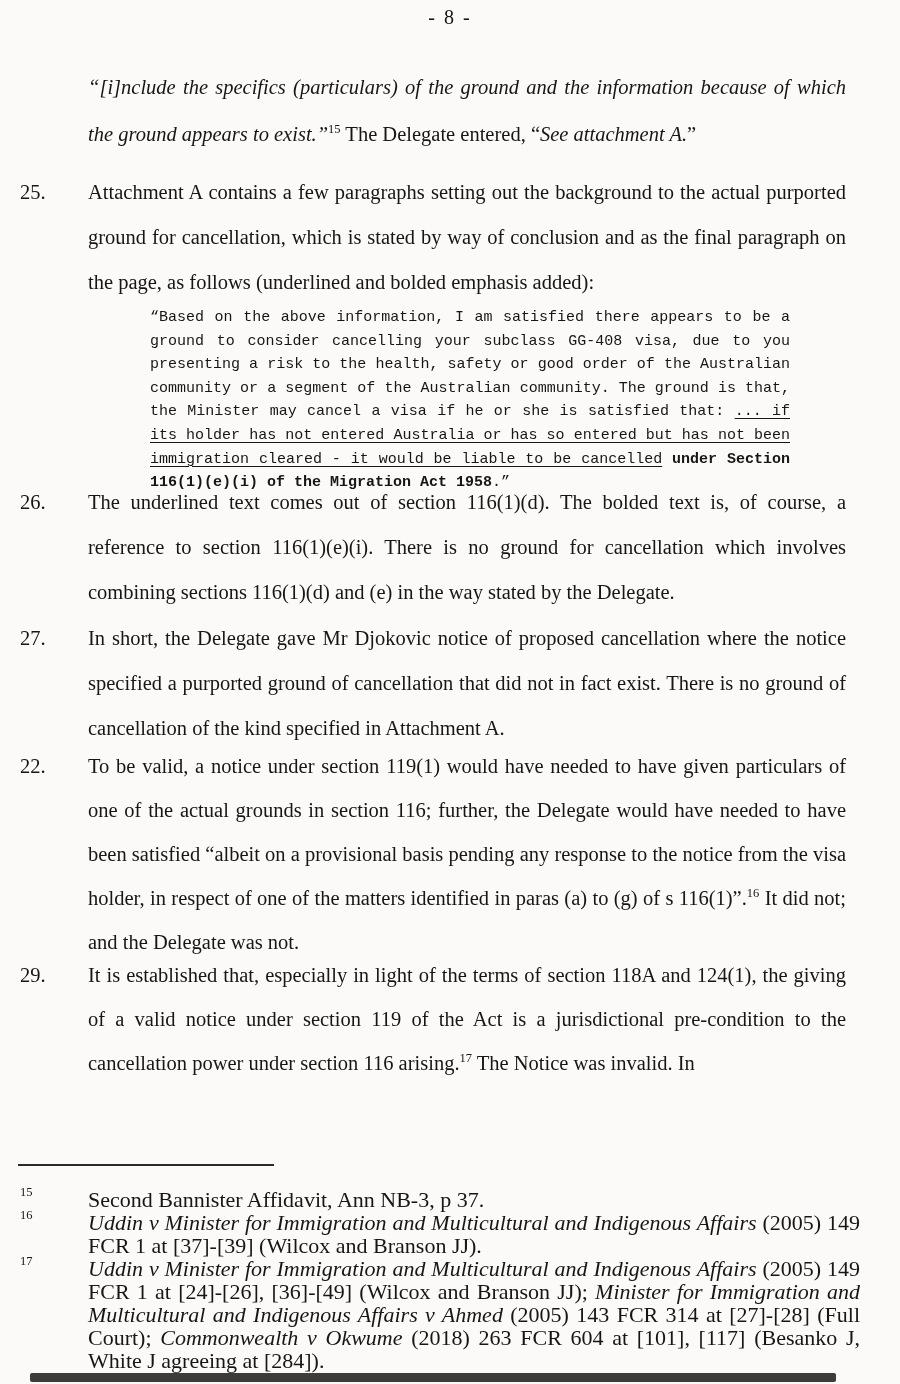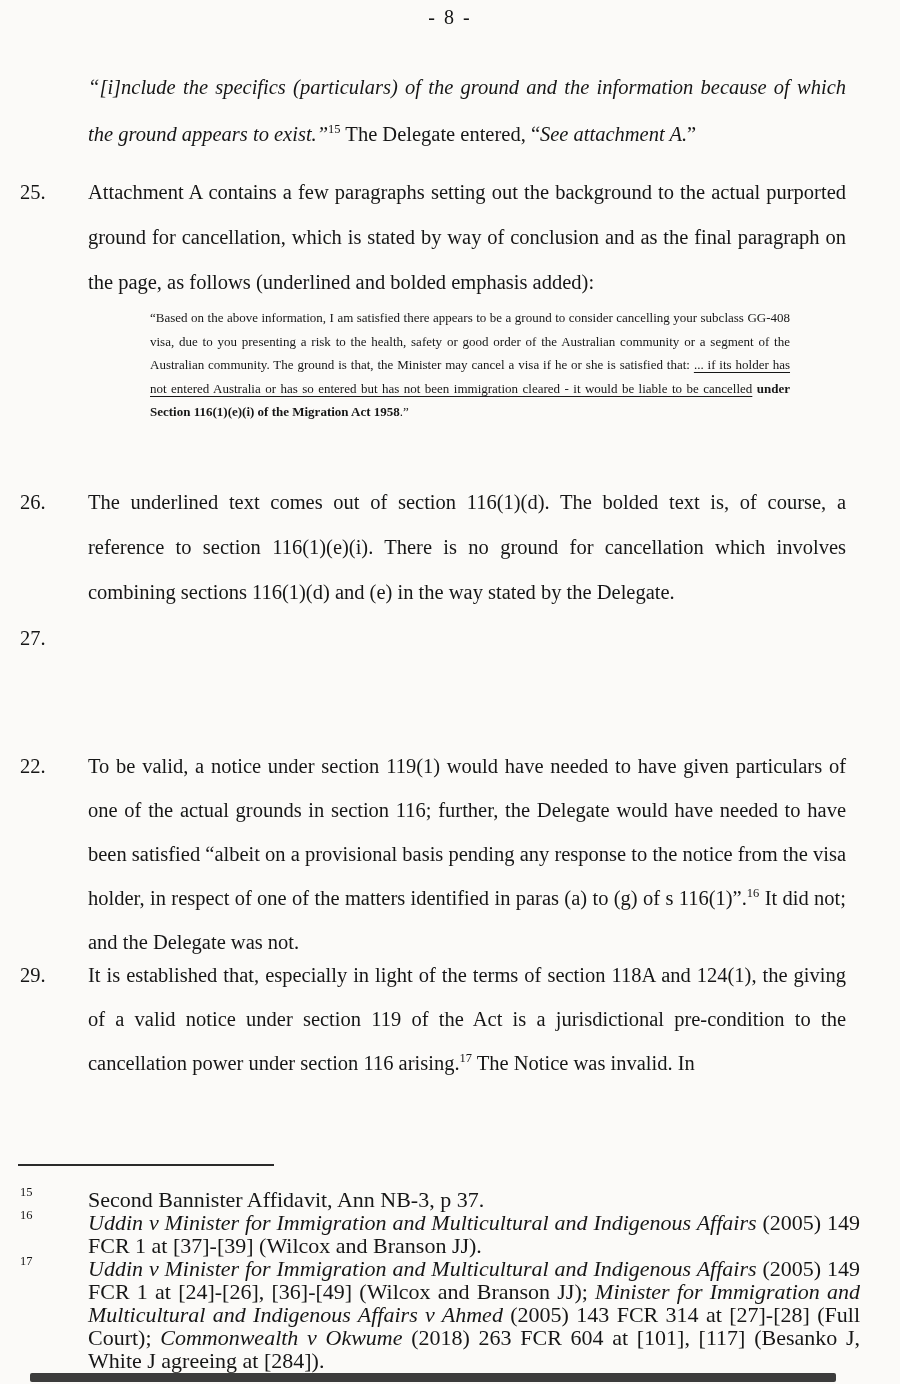--- a/index.html
+++ b/index.html
@@ -23,21 +23,21 @@
   .para{position:absolute;left:0;width:900px;}
   .para .num{position:absolute;left:20px;top:0;font-size:20.5px;line-height:45px;}
   .para .ptext{
     margin-left:88px;width:758px;
     font-size:20.5px;line-height:45px;text-align:justify;
   }
   .lh44 .num{line-height:44px;}
   .lh44 .ptext{line-height:44px;}
   .quote{
     position:absolute;top:306px;left:150px;width:640px;
-    font-size:13px;line-height:23.6px;text-align:justify;
+    font-size:15px;line-height:23.6px;text-align:justify;font-family:Liberation Mono, monospace;
   }
   .fnsep{position:absolute;top:1164px;left:18px;width:256px;height:2px;background:#2a2a2a;}
   .footnotes{position:absolute;top:1188px;left:0;width:900px;}
   .fnrow{position:relative;}
   .fnmark{position:absolute;left:20px;top:-3px;font-size:12.5px;}
   .fntext{margin-left:88px;width:772px;font-size:22px;line-height:23px;text-align:justify;}
   .scanbar{position:absolute;top:1373px;left:30px;width:806px;height:9px;background:#3c3c3c;border-radius:2px;}
 </style>
 </head>
 <body>
@@ -55,20 +55,21 @@
 
   <div class="quote"><span>“Based on the above information, I am satisfied there appears to be a ground to consider cancelling your subclass GG-408 visa, due to you presenting a risk to the health, safety or good order of the Australian community or a segment of the Australian community. The ground is that, the Minister may cancel a visa if he or she is satisfied that: </span><span class="u">... if its holder has not entered Australia or has so entered but has not been immigration cleared - it would be liable to be cancelled</span><span class="b"> under Section 116(1)(e)(i) of the Migration Act 1958</span><span>.”</span></div>
 
   <div class="para" style="top:480px;">
     <div class="num">26.</div>
     <div class="ptext">The underlined text comes out of section 116(1)(d).  The bolded text is, of course, a reference to section 116(1)(e)(i).  There is no ground for cancellation which involves combining sections 116(1)(d) and (e) in the way stated by the Delegate.</div>
   </div>
 
   <div class="para" style="top:616px;">
     <div class="num">27.</div>
+    <div class="ptext">In short, the Delegate gave Mr Djokovic notice of proposed cancellation where the notice specified a purported ground of cancellation that did not in fact exist. There is no ground of cancellation of the kind specified in Attachment A.</div>
   </div>
 
   <div class="para lh44" style="top:744px;">
     <div class="num">22.</div>
     <div class="ptext"><span>To be valid, a notice under section 119(1) would have needed to have given particulars of one of the actual grounds in section 116; further, the Delegate would have needed to have been satisfied “albeit on a provisional basis pending any response to the notice from the visa holder, in respect of one of the matters identified in paras (a) to (g) of s 116(1)”.</span><sup class="fnref">16</sup><span> It did not; and the Delegate was not.</span></div>
   </div>
 
   <div class="para lh44" style="top:953px;">
     <div class="num">29.</div>
     <div class="ptext"><span>It is established that, especially in light of the terms of section 118A and 124(1), the giving of a valid notice under section 119 of the Act is a jurisdictional pre-condition to the cancellation power under section 116 arising.</span><sup class="fnref">17</sup><span>  The Notice was invalid.  In</span></div>

